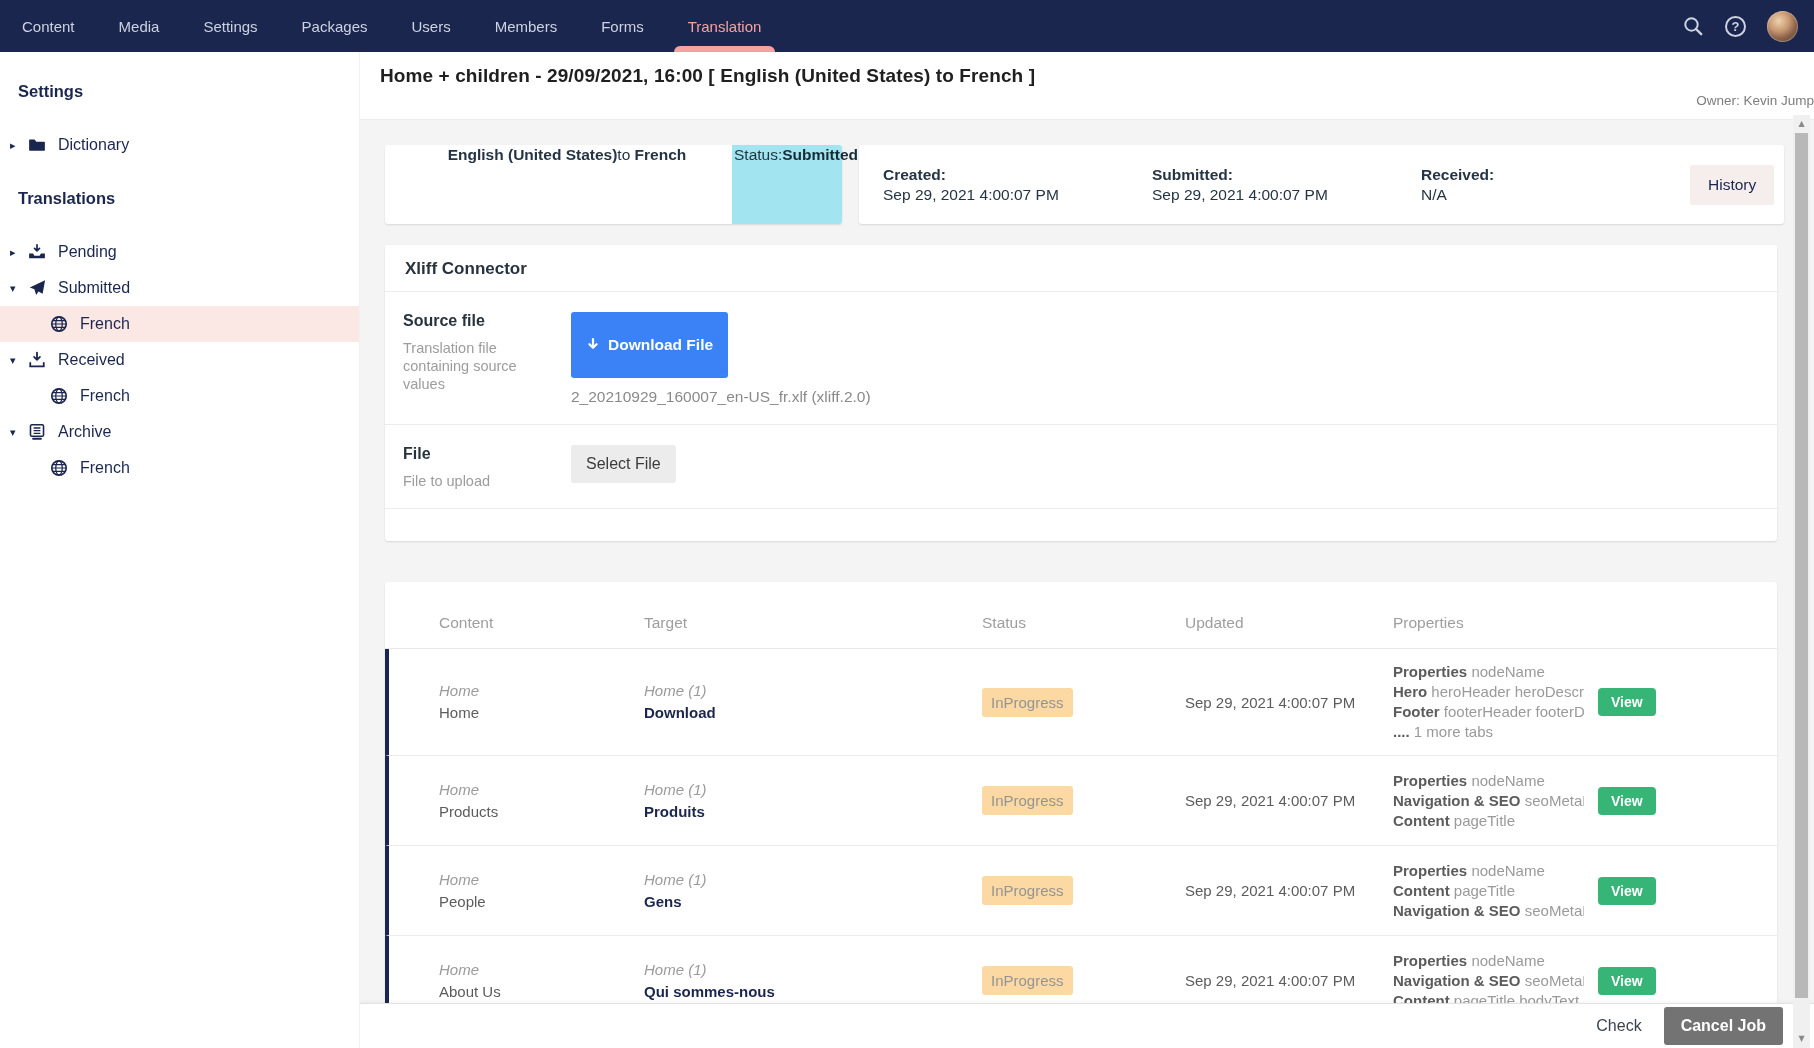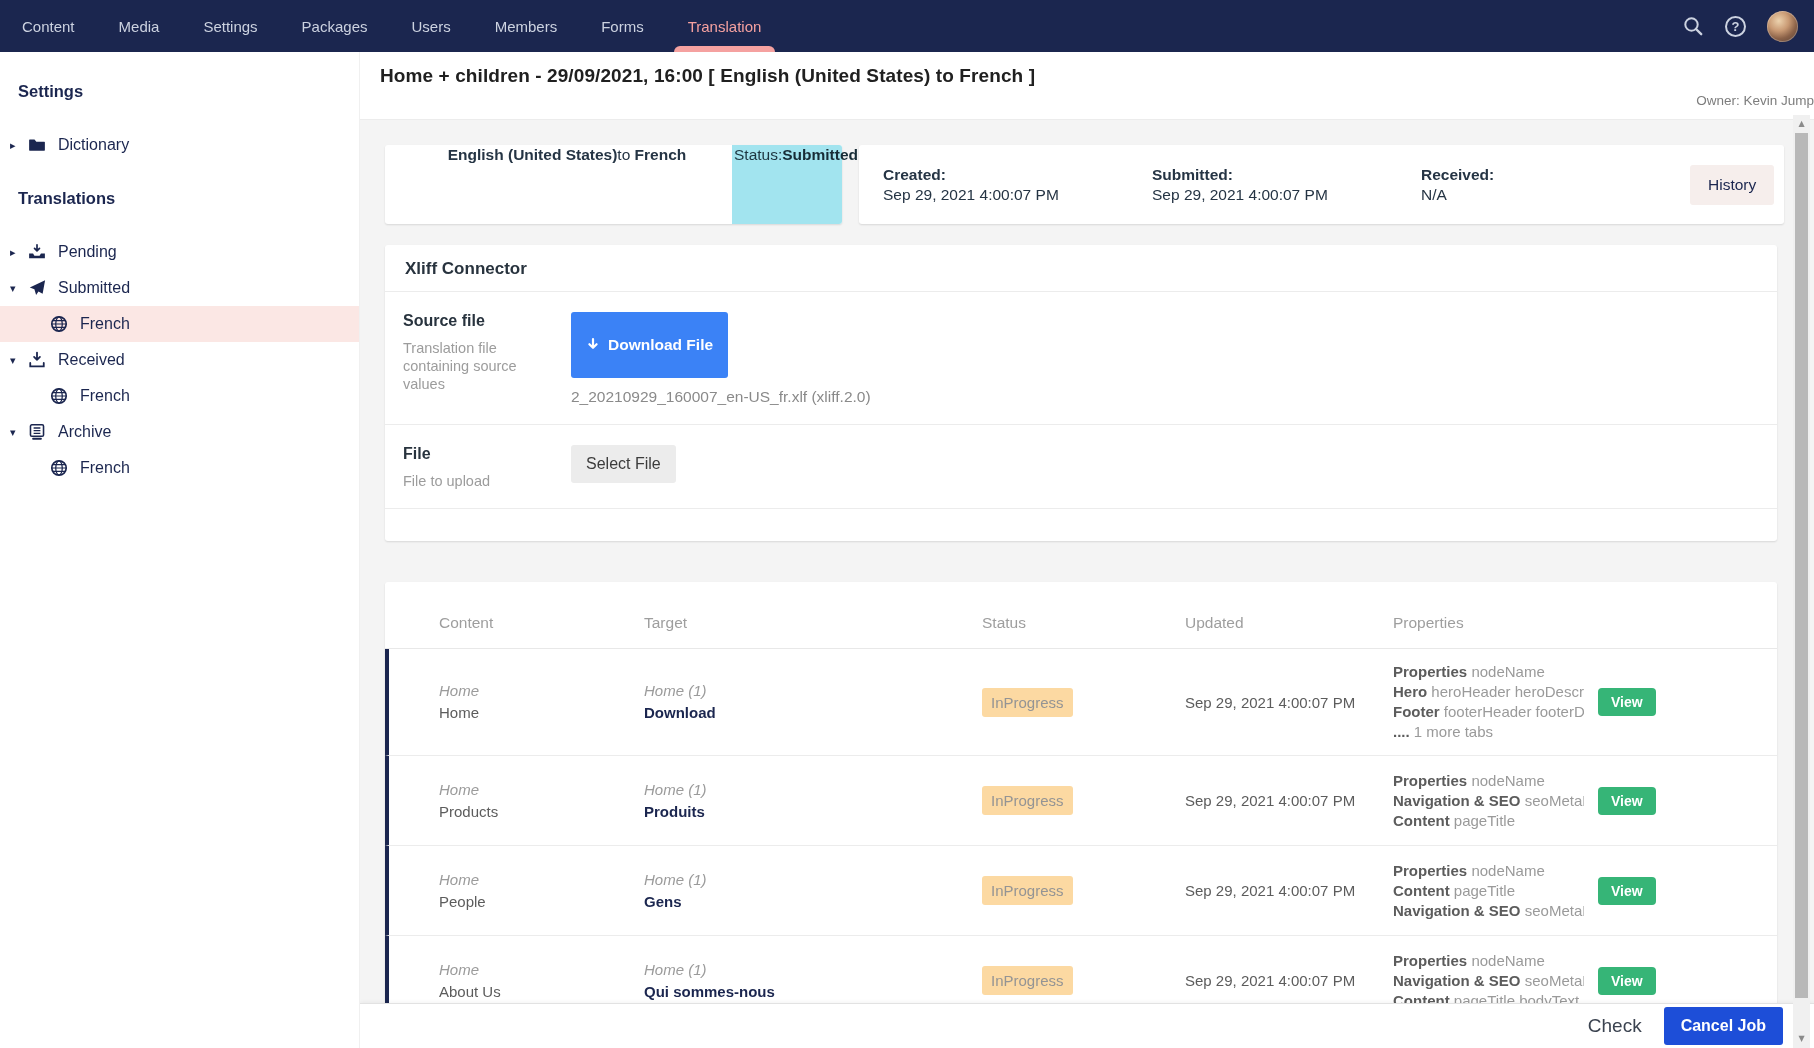--- a/index.html
+++ b/index.html
@@ -97,23 +97,23 @@
   .c-props { overflow:hidden; padding-right:14px; }
   .prop-line { font-size:15px; line-height:20px; color:#9a9a9a; white-space:nowrap; overflow:hidden; }
   .prop-line .pg { font-weight:bold; color:#5c5c5c; }
   .btn-view { background:#36b577; border:none; border-radius:4px; color:#fff; font-weight:bold;
     font-size:14px; padding:6px 13px; cursor:pointer; font-family:inherit; }
 
   
   .action-bar { position:absolute; left:0; right:0; bottom:0; height:45px; background:#fff;
     border-top:1px solid #e2e2e2; box-shadow:0 -1px 4px rgba(0,0,0,.05);
     display:flex; align-items:center; justify-content:flex-end; gap:14px; padding-right:31px; z-index:20; }
-  .btn-plain { background:transparent; border:none; font-size:19px; color:#3b4350;
+  .btn-plain { background:transparent; border:none; font-size:16px; color:#3b4350;
     cursor:pointer; font-family:inherit; padding:6px 8px; }
-  .btn-danger { background:#1d4ed8; border:none; border-radius:3px; color:#fff; font-weight:bold;
+  .btn-danger { background:#737373; border:none; border-radius:3px; color:#fff; font-weight:bold;
     font-size:16px; padding:10px 17px; cursor:pointer; font-family:inherit; }
 
   
   .scrollbar { position:fixed; top:115px; bottom:0; right:4px; width:17px; background:#f0f0f0; z-index:25; }
   .sb-arrow { position:absolute; left:0; right:0; height:16px; display:flex; align-items:center;
     justify-content:center; color:#8a8a8a; font-size:8px; cursor:pointer;
     font-family:"DejaVu Sans", sans-serif; }
   .sb-arrow.up { top:0; }
   .sb-arrow.down { bottom:2px; }
   .sb-thumb { position:absolute; left:2px; right:2px; top:18px; height:865px;

